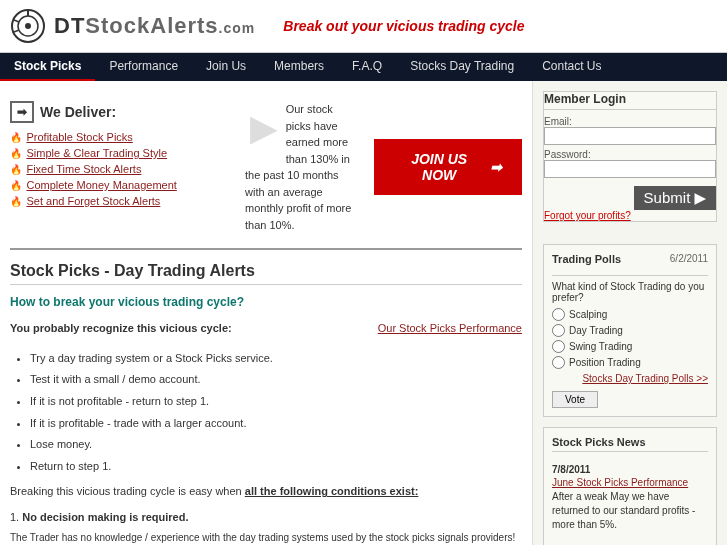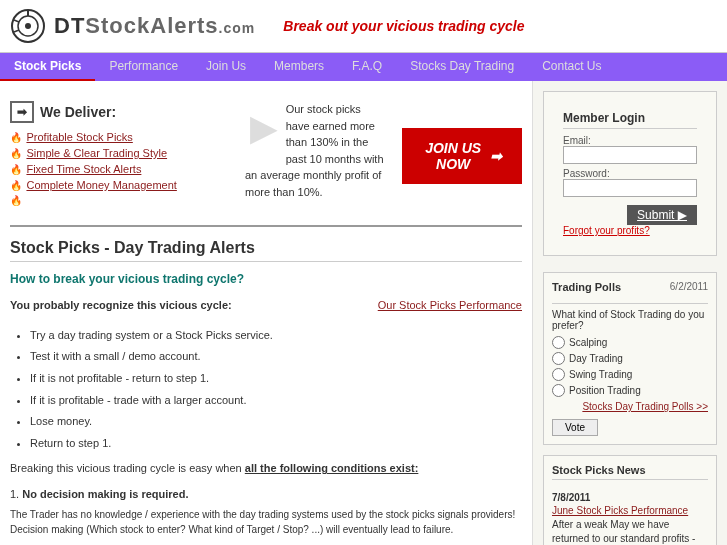--- a/index.html
+++ b/index.html
@@ -7,62 +7,62 @@
 
     
     #header { background: #fff; padding: 8px 10px; display: flex; align-items: center; border-bottom: 1px solid #ccc; }
     #logo-area { display: flex; align-items: center; gap: 8px; }
     .logo-icon { width: 36px; height: 36px; }
     .logo-text { font-size: 22px; font-weight: bold; color: #333; letter-spacing: 1px; }
     .logo-text span { color: #666; }
     .tagline { font-size: 14px; color: #c00; font-style: italic; margin-left: 20px; font-weight: bold; }
 
     
-    #nav { background: #8b5cf6; padding: 0; display: flex; }
+    #nav { background: #0f172a; padding: 0; display: flex; }
     #nav a { color: #ddd; text-decoration: none; padding: 6px 14px; display: block; font-size: 12px; }
     #nav a:first-child { color: #fff; font-weight: bold; border-bottom: 2px solid #c00; }
 
     
     #main-layout { display: flex; }
     #content { flex: 1; padding: 10px; }
     #sidebar { width: 195px; background: #f5f5f0; border-left: 1px solid #ddd; padding: 10px; }
 
     
     #we-deliver { display: flex; padding: 10px 0 15px 0; border-bottom: 2px solid #999; }
     #we-deliver-left { width: 220px; }
     #we-deliver-left h3 { font-size: 14px; margin-bottom: 8px; display: flex; align-items: center; gap: 6px; }
     #we-deliver-left ul { list-style: none; padding: 0; }
     #we-deliver-left ul li { margin: 4px 0; display: flex; align-items: center; gap: 4px; }
     #we-deliver-left ul li a { color: #8b1a1a; text-decoration: underline; font-size: 11px; }
     .bullet-icon { color: #c66; font-size: 10px; }
     #we-deliver-center { flex: 1; padding: 0 15px; font-size: 11px; line-height: 1.5; color: #333; }
-    #we-deliver-right { width: 120px; display: flex; align-items: center; justify-content: center; }
+    #we-deliver-right { width: 148px; display: flex; align-items: center; justify-content: center; }
     .join-btn { background: #cc0000; color: #fff; border: none; padding: 12px 20px; font-size: 14px; font-weight: bold; cursor: pointer; display: flex; align-items: center; gap: 6px; font-style: italic; }
 
     
     #stock-picks-title { font-size: 16px; font-weight: bold; color: #333; margin: 12px 0 8px 0; border-bottom: 1px solid #ccc; padding-bottom: 4px; }
     #main-article { font-size: 11px; line-height: 1.6; }
     #main-article h3 { color: #0f766e; font-size: 12px; margin-bottom: 8px; }
     #main-article h4 { font-size: 11px; margin-bottom: 6px; }
     .article-flex { display: flex; justify-content: space-between; }
     .performance-link { color: #8b1a1a; font-size: 11px; }
     #main-article ul { margin: 6px 0 6px 20px; }
     #main-article ul li { margin: 4px 0; }
     .breaking-text { margin-top: 8px; }
     .underline-bold { text-decoration: underline; font-weight: bold; }
     .no1 { margin-top: 8px; }
     .no1-title { font-weight: bold; font-size: 11px; }
 
     
-    #member-login { background: #f9f9f3; border: 1px solid #ccc; padding: 19px; margin-bottom: 16px; }
+    #member-login { background: #f9f9f3; border: 1px solid #ccc; padding: 0; margin-bottom: 22px; }
     #member-login h4 { font-size: 12px; font-weight: bold; margin-bottom: 6px; border-bottom: 1px solid #ccc; padding-bottom: 3px; }
     .form-row { margin-bottom: 4px; }
     .form-row label { display: block; font-size: 10px; color: #555; }
     .form-row input { width: 100%; border: 1px solid #aaa; padding: 2px 3px; font-size: 11px; height: 18px; }
-    .submit-btn { background: #555; color: #fff; border: none; padding: 3px 10px; font-size: 12px; cursor: pointer; float: right; margin-top: 4px; text-decoration: underline; }
+    .submit-btn { background: #555; color: #fff; border: none; padding: 3px 10px; font-size: 15px; cursor: pointer; float: right; margin-top: 4px; }
     .forgot-link { display: block; clear: both; color: #c00; font-size: 10px; text-decoration: underline; margin-top: 4px; }
 
     #trading-polls { background: #f9f9f3; border: 1px solid #ccc; padding: 8px; margin-bottom: 10px; }
     #trading-polls h4 { font-size: 11px; font-weight: bold; border-bottom: 1px solid #ccc; padding-bottom: 10px; margin-bottom: 5px; display: flex; justify-content: space-between; }
     .poll-date { font-size: 10px; color: #666; font-weight: normal; }
     #trading-polls p { font-size: 10px; margin-bottom: 5px; }
     .poll-option { display: flex; align-items: center; gap: 4px; font-size: 10px; margin: 3px 0; }
     .poll-option input { margin: 0; }
     .poll-link { color: #8b1a1a; font-size: 10px; text-decoration: underline; display: block; margin: 4px 0; text-align: right; }
     .vote-btn { background: #eee; border: 1px solid #aaa; padding: 2px 12px; font-size: 10px; cursor: pointer; margin-top: 3px; }
@@ -127,20 +127,21 @@
           <li>
             <span class="bullet-icon">🔥</span>
             <a href="#">Fixed Time Stock Alerts</a>
           </li>
           <li>
             <span class="bullet-icon">🔥</span>
             <a href="#">Complete Money Management</a>
           </li>
           <li>
             <span class="bullet-icon">🔥</span>
+            <a href="#">Set and Forget Stock Alerts</a>
           </li>
         </ul>
       </div>
       <div id="we-deliver-center">
         <span class="arrow-decoration" style="float:left;font-size:36px;color:#ddd;margin-right:8px;">▶</span>
         <p style="font-size:11px;line-height:1.5;">Our stock picks have earned more than 130% in the past 10 months with an average monthly profit of more than 10%.</p>
       </div>
       <div id="we-deliver-right">
         <button class="join-btn">
           <span>JOIN US NOW</span>

